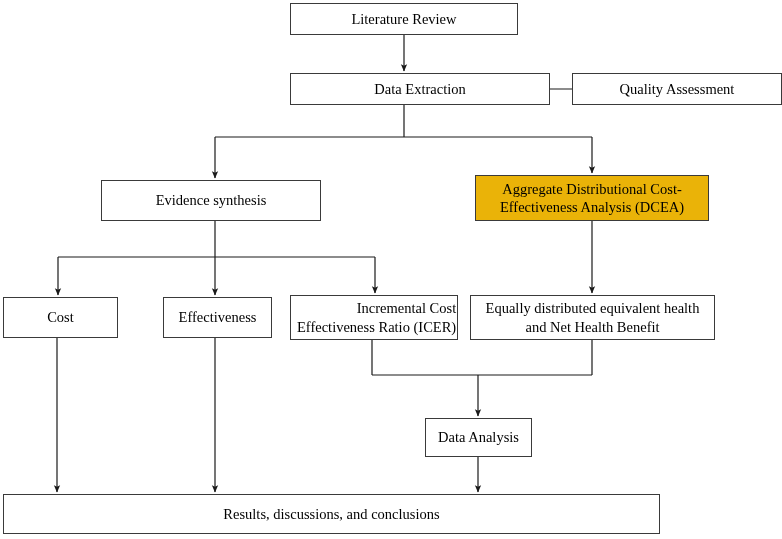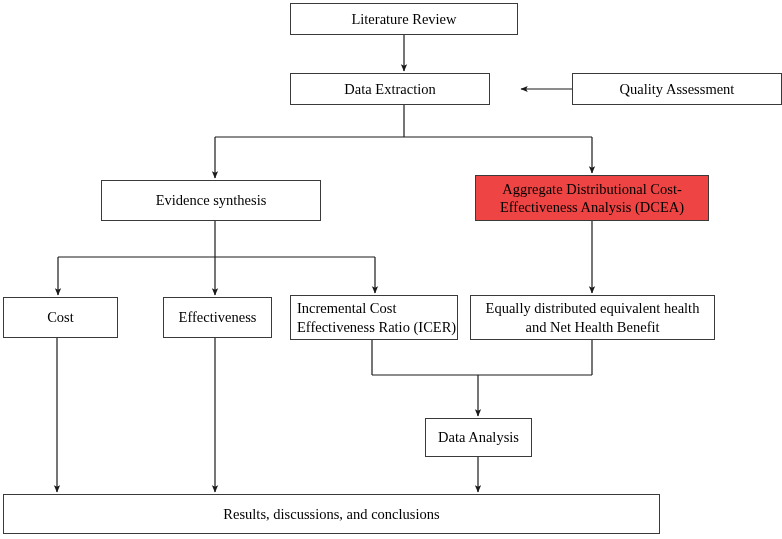--- a/index.html
+++ b/index.html
@@ -39,21 +39,21 @@
     color: #000000;
     line-height: 1.25;
     z-index: 2;
   }
   .node .node-label {
     display: block;
     white-space: pre-line;
   }
   .node.align-left {
     justify-content: flex-start;
-    text-align: left;
+    text-align: right;
   }
   .node.align-left .node-label {
     padding-left: 6px;
     white-space: pre;
   }
   .node.overflow-visible {
     overflow: visible;
   }
 </style>
 </head>
@@ -98,33 +98,33 @@
 
       <line x1="478" y1="457" x2="478" y2="492" marker-end="url(#arrowhead)"></line>
 
     </g>
   </svg>
 
   <div class="node" style="left: 290px; top: 3px; width: 228px; height: 32px; border-color: rgb(58, 58, 58); background: rgb(255, 255, 255); color: rgb(0, 0, 0);">
     <span class="node-label">Literature Review</span>
   </div>
 
-  <div class="node" style="left: 290px; top: 73px; width: 200px; height: 32px; border-color: rgb(58, 58, 58); background: rgb(255, 255, 255); color: rgb(0, 0, 0);">
+  <div class="node" style="left: 290px; top: 73px; width: 260px; height: 32px; border-color: rgb(58, 58, 58); background: rgb(255, 255, 255); color: rgb(0, 0, 0);">
     <span class="node-label">Data Extraction</span>
   </div>
 
   <div class="node" style="left: 572px; top: 73px; width: 210px; height: 32px; border-color: rgb(58, 58, 58); background: rgb(255, 255, 255); color: rgb(0, 0, 0);">
     <span class="node-label">Quality Assessment</span>
   </div>
 
   <div class="node" style="left: 101px; top: 180px; width: 220px; height: 41px; border-color: rgb(58, 58, 58); background: rgb(255, 255, 255); color: rgb(0, 0, 0);">
     <span class="node-label">Evidence synthesis</span>
   </div>
 
-  <div class="node" style="left: 475px; top: 175px; width: 234px; height: 46px; border-color: rgb(58, 58, 58); background: #ef4444; color: rgb(0, 0, 0); text-align: center;">
+  <div class="node" style="left: 475px; top: 175px; width: 234px; height: 46px; border-color: rgb(58, 58, 58); background: #eab308; color: rgb(0, 0, 0); text-align: center;">
     <span class="node-label">Aggregate Distributional Cost-
 Effectiveness Analysis (DCEA)</span>
   </div>
 
   <div class="node" style="left: 3px; top: 297px; width: 115px; height: 41px; border-color: rgb(58, 58, 58); background: rgb(255, 255, 255); color: rgb(0, 0, 0);">
     <span class="node-label">Cost</span>
   </div>
 
   <div class="node" style="left: 163px; top: 297px; width: 109px; height: 41px; border-color: rgb(58, 58, 58); background: rgb(255, 255, 255); color: rgb(0, 0, 0);">
     <span class="node-label">Effectiveness</span>

